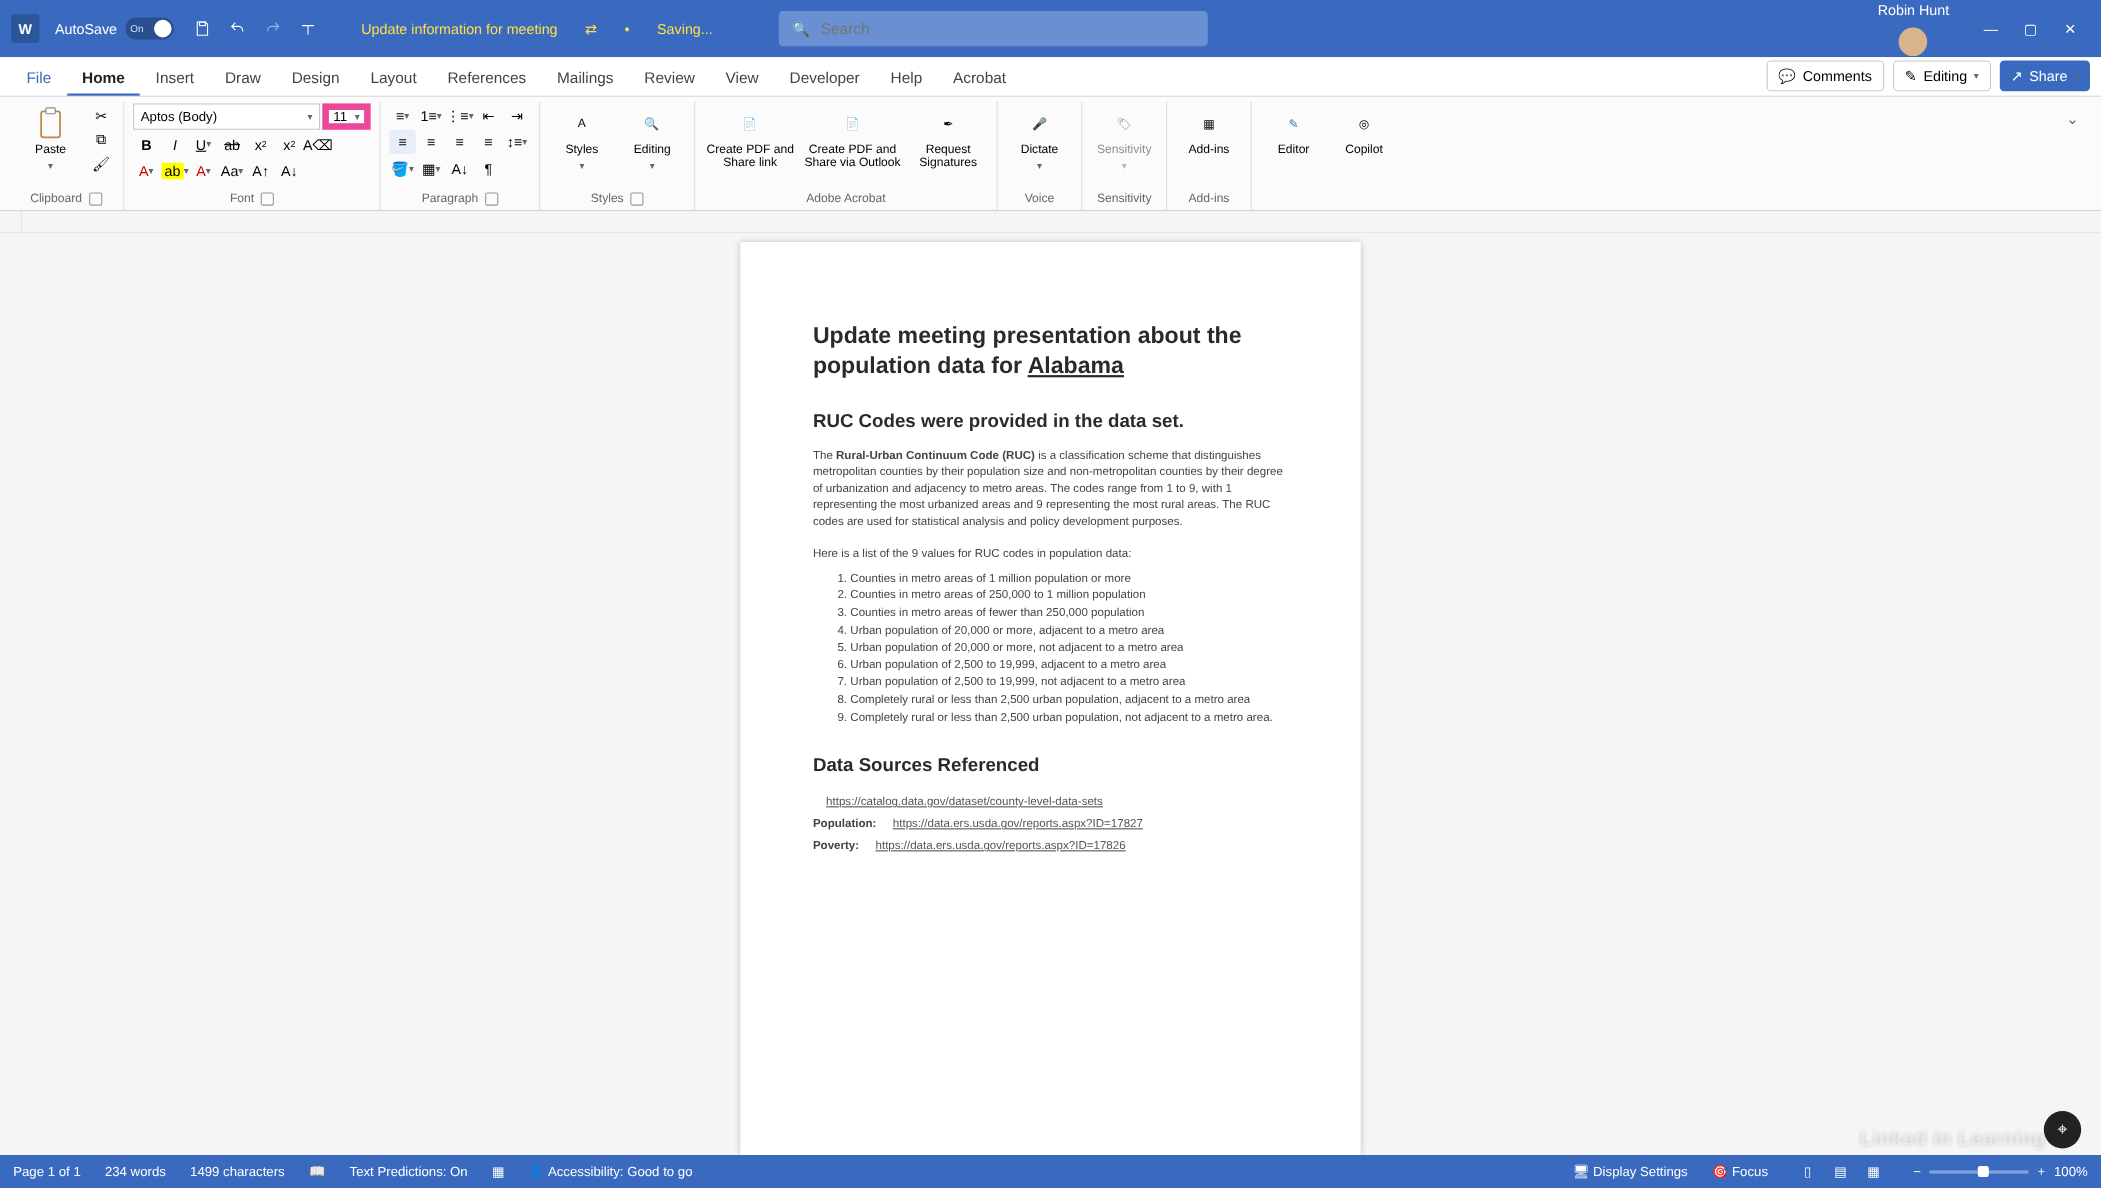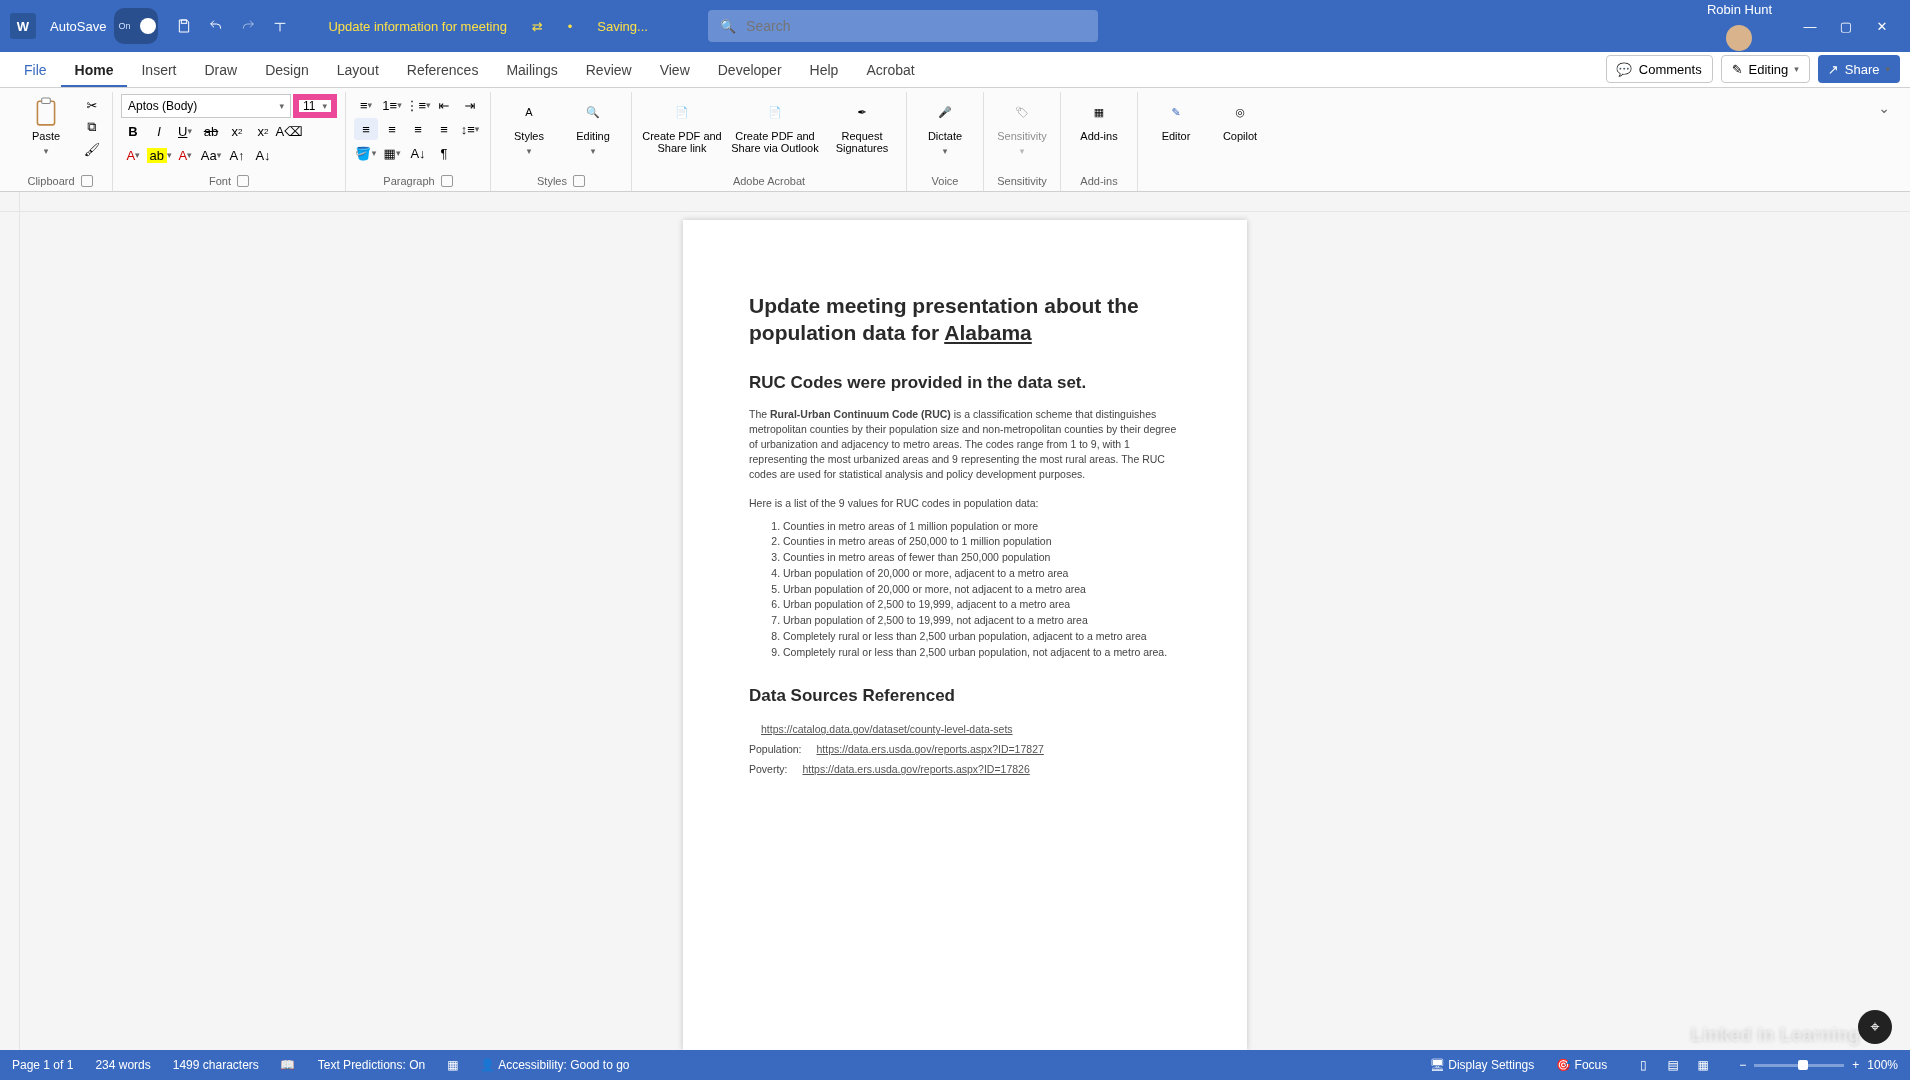--- a/index.html
+++ b/index.html
@@ -2,21 +2,21 @@
 <html><head>
 <meta charset="utf-8">
 <style>
 * { margin: 0; padding: 0; box-sizing: border-box; font-family: "Segoe UI", sans-serif; }
 html, body { width: 100%; height: 100%; background: #f0f0f0; overflow: hidden; }
 
 
 .titlebar { height: 52px; background: #3a6abf; display: flex; align-items: center; padding: 0 10px; color: #fff; font-size: 13px; }
 .titlebar .word-icon { width: 26px; height: 26px; background:#2b579a; border-radius:3px; display:flex; align-items:center; justify-content:center; font-weight:bold; margin-right:14px; }
 .autosave-wrap { display:flex; align-items:center; gap:8px; margin-right:10px;}
-.toggle { width:44px; height:36px; border-radius:10px; background:#2a4f8f; position:relative; display:flex; align-items:center; padding:0 4px; justify-content:space-between; font-size:9px; color:#cfe0ff;}
+.toggle { width:44px; height:20px; border-radius:10px; background:#2a4f8f; position:relative; display:flex; align-items:center; padding:0 4px; justify-content:space-between; font-size:9px; color:#cfe0ff;}
 .toggle .knob { position:absolute; right:2px; width:16px; height:16px; border-radius:50%; background:#fff;}
 .tb-btn { width:28px; height:28px; display:flex; align-items:center; justify-content:center; border-radius:3px; margin:0 2px; cursor:pointer;}
 .tb-btn svg { width:16px; height:16px; stroke:#fff; fill:none; }
 .titlebar .doc-title { margin-left:32px; color:#fde047; display:flex; align-items:center; gap:25px;}
 .searchbox { margin-left:60px; width:390px; height:32px; background:#6a8fd3; border-radius:4px; display:flex; align-items:center; padding:0 12px; gap:10px; color:#e8f0ff;}
 .searchbox input { flex:1; background:transparent; border:none; outline:none; color:#fff; font-size:14px;}
 .titlebar .spacer { flex:1; }
 .titlebar .user { display:flex; align-items:center; gap:8px; margin-right:20px;flex-direction:column;}
 .titlebar .avatar { width:26px; height:26px; border-radius:50%; background:#d9b38c;}
 .win-btn { width:36px; height:36px; display:flex; align-items:center; justify-content:center; cursor:pointer;}
@@ -44,35 +44,35 @@
 .fontsize { width:44px; height:24px; border:6px solid #ec4899; font-size:12px; padding:0 4px; display:flex; align-items:center; justify-content:space-between; background:#fff;}
 .drop { font-size:9px; color:#666;}
 .ribbon-collapse { margin-left:auto; padding:8px 12px; font-size:14px; color:#666; cursor:pointer;}
 
 
 .rulerbar { height:20px; background:#f5f5f5; border-bottom:1px solid #e5e5e5; display:flex; }
 .rulerbar .corner { width:20px; border-right:1px solid #e5e5e5;}
 .rulerbar .hruler { flex:1; position:relative; font-size:9px; color:#888; }
 
 
-.workspace { position:absolute; top:212px; bottom:30px; left:0; right:0; background:#f5f5f5; display:flex;}
+.workspace { position:absolute; top:212px; bottom:30px; left:0; right:0; background:#f5f5f5; display:flex;flex-direction:column;}
 .vruler { width:20px; background:#f5f5f5; border-right:1px solid #e5e5e5;}
 .docarea { flex:1; overflow:auto; display:flex; justify-content:center; padding-top:8px;}
 .page { width:564px; min-height:760px; background:#fff; box-shadow:0 0 6px rgba(0,0,0,.2); padding:72px 66px 60px; font-size:12px; color:#444;}
 .page h1 { font-size:21px; font-weight:600; color:#2a2a2a; margin-bottom:4px; line-height:1.3;}
 .page h1 .under { text-decoration:underline; }
 .page .intro { font-size:10.5px; margin-top:6px; color:#555; line-height:1.4;}
 .page .intro .under { text-decoration:underline; }
 .page h2 { font-size:17px; font-weight:600; color:#2a2a2a; margin-top:26px; margin-bottom:14px;}
 .page .para { font-size:10.5px; line-height:1.45; }
 .page .listintro { font-size:10.5px; margin-top:14px; margin-bottom:10px;}
 .page ol { margin-left:34px; font-size:10.5px; line-height:1.5;}
 .page .links { font-size:10.5px; margin-top:6px; line-height:1.9;}
 .page .links a { color:#555; text-decoration:underline;margin-left:12px;}
-.page .links b { font-weight:400; }
+.page .links b { font-weight:700; }
 
 
 .statusbar { position:absolute; bottom:0; left:0; right:0; height:30px; background:#3a6abf; color:#fff; display:flex; align-items:center; font-size:12px; padding:0 12px; gap:22px;}
 .statusbar .spacer { flex:1;}
 .statusbar .viewbtns { display:flex; gap:2px;}
 .statusbar .vb { width:28px; height:22px; display:flex; align-items:center; justify-content:center; cursor:pointer;}
 .statusbar .zoom { display:flex; align-items:center; gap:8px;}
 .statusbar .slider { width:90px; height:3px; background:#7fa0d8; position:relative;}
 .statusbar .slider .thumb { position:absolute; left:44px; top:-4px; width:10px; height:10px; background:#fff; border-radius:2px;}
 

